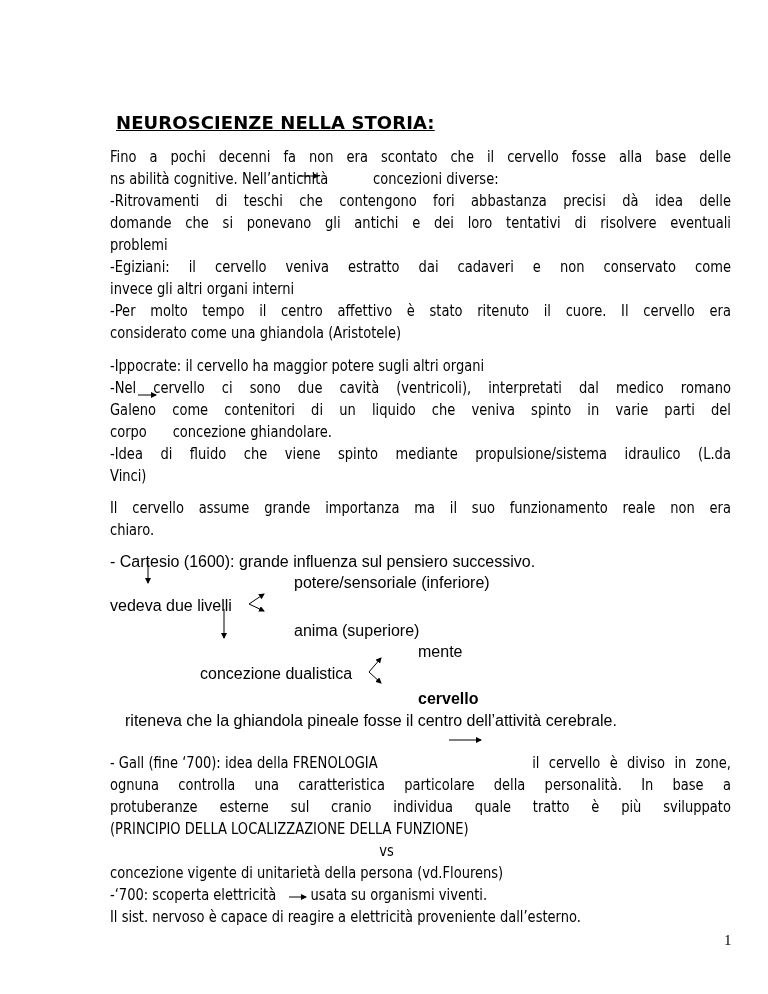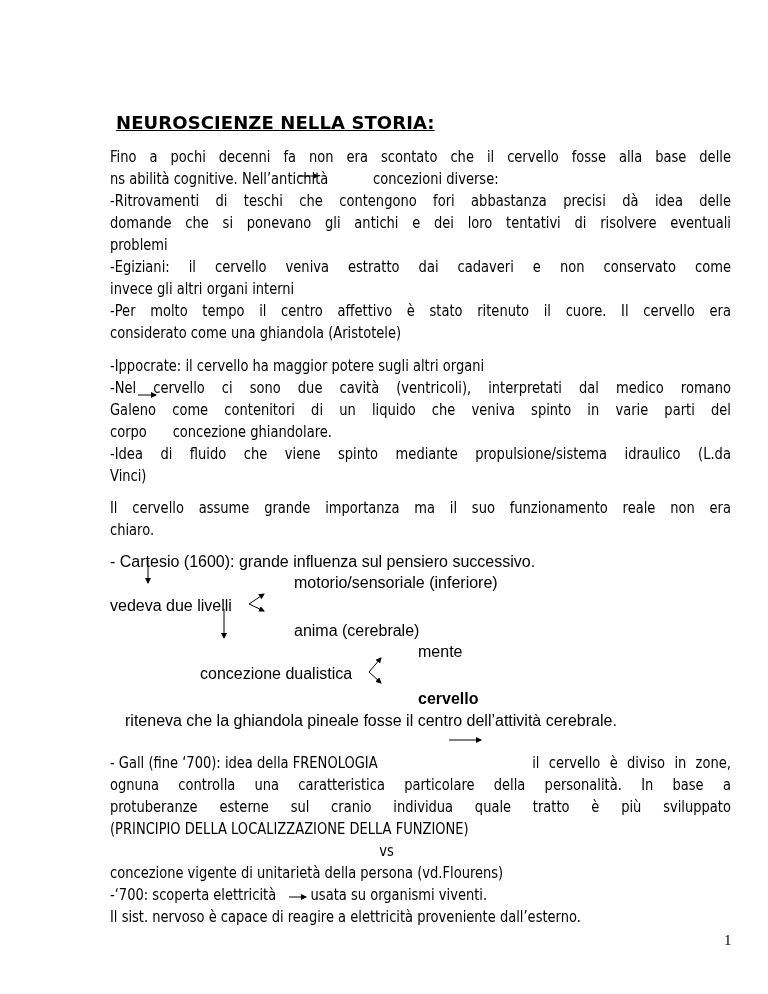--- a/index.html
+++ b/index.html
@@ -50,23 +50,23 @@
     <span class="just">-Idea di fluido che viene spinto mediante propulsione/sistema idraulico (L.da</span>
     <span class="line">Vinci)</span>
   </div>
 
   <div class="txt" style="top:497px;">
     <span class="just">Il cervello assume grande importanza ma il suo funzionamento reale non era</span>
     <span class="line">chiaro.</span>
   </div>
 
   <div class="abs wide" style="left:74px; top:553px;">- Cartesio (1600): grande influenza sul pensiero successivo.</div>
-  <div class="abs wide" style="left:258px; top:574px;">motorio/sensoriale (inferiore)</div>
+  <div class="abs wide" style="left:258px; top:574px;">potere/sensoriale (inferiore)</div>
   <div class="abs wide" style="left:74px; top:597px;text-align:center;">vedeva due livelli</div>
-  <div class="abs wide" style="left:258px; top:622px;">anima (cerebrale)</div>
+  <div class="abs wide" style="left:258px; top:622px;">anima (superiore)</div>
   <div class="abs wide" style="left:382px; top:643px;">mente</div>
   <div class="abs wide" style="left:164px; top:665px;">concezione dualistica</div>
   <div class="abs wide" style="left:382px; top:690px;font-weight:bold;">cervello</div>
   <div class="abs wide" style="left:89px; top:712px;">riteneva che la ghiandola pineale fosse il centro dell’attività cerebrale.</div>
 
   <div class="txt" style="top:752px;">
     <span class="line" style="position:relative;">
       <span>- Gall (fine ‘700): idea della FRENOLOGIA</span>
       <span style="position:absolute; right:0; top:0; word-spacing:6px;">il cervello è diviso in zone,</span>
     </span>

